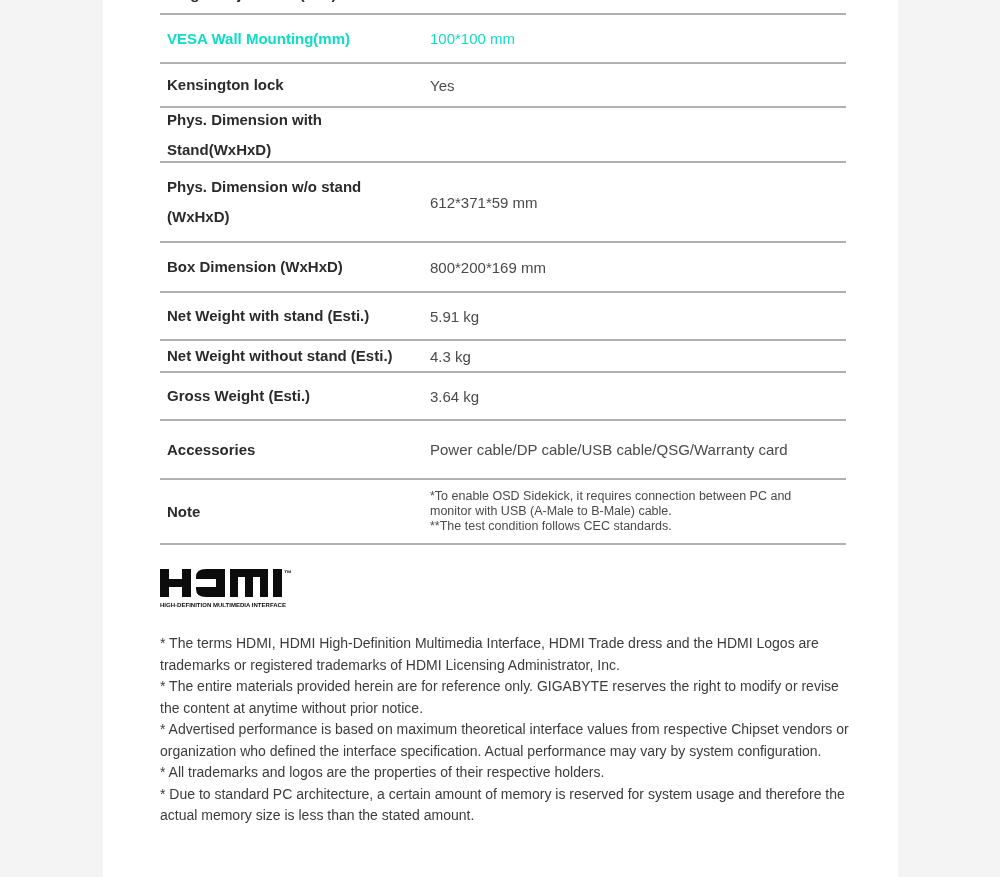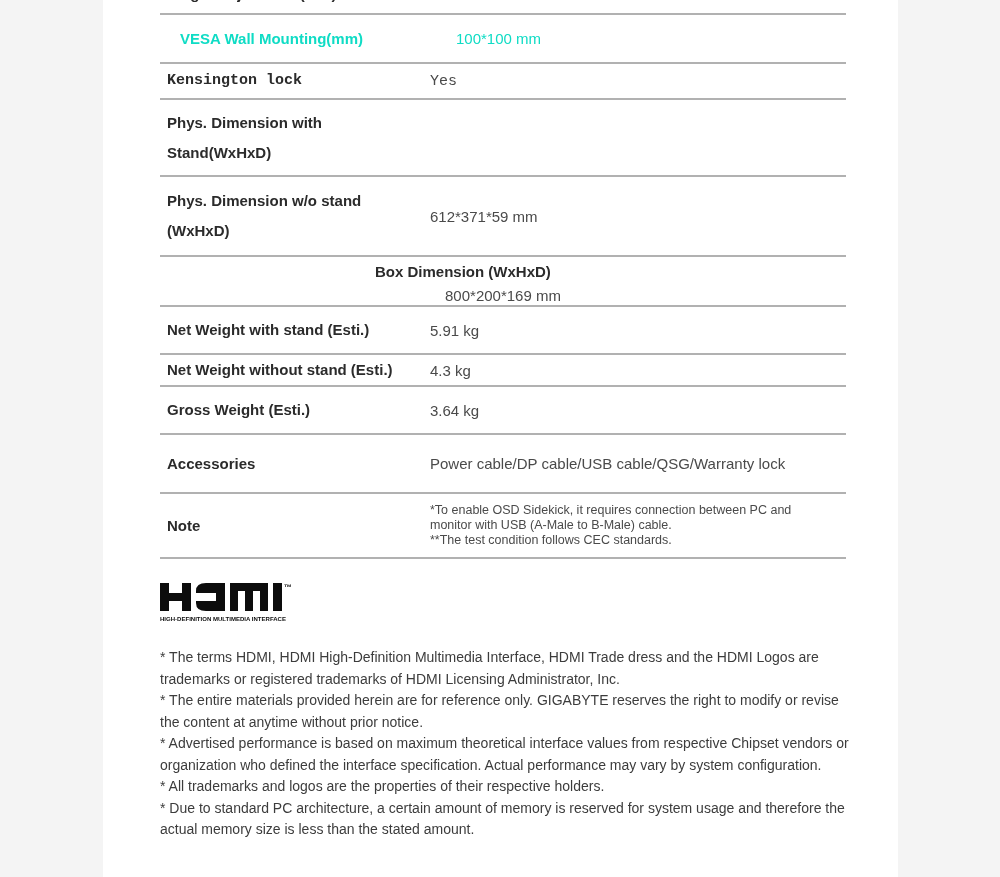--- a/index.html
+++ b/index.html
@@ -28,24 +28,24 @@
     margin-left:57px;
     width:686px;
   }
   .spec-row{
     display:flex;
     align-items:center;
     border-bottom:2px solid var(--divider);
   }
   .spec-row:nth-child(1){height:15px;position:relative;overflow:hidden;}
   .spec-row:nth-child(2){height:49px;}
-  .spec-row:nth-child(3){height:36px;font-family:Liberation Mono, monospace;}
-  .spec-row:nth-child(4){height:77px;}
+  .spec-row:nth-child(3){height:44px;}
+  .spec-row:nth-child(4){height:55px;}
   .spec-row:nth-child(5){height:80px;}
-  .spec-row:nth-child(6){height:50px;flex-direction:column;}
+  .spec-row:nth-child(6){height:50px;}
   .spec-row:nth-child(7){height:48px;}
   .spec-row:nth-child(8){height:32px;}
   .spec-row:nth-child(9){height:48px;}
   .spec-row:nth-child(10){height:59px;}
   .spec-row:nth-child(11){height:65px;}
   .spec-label{
     width:270px;
     padding-left:7px;
     flex-shrink:0;
     font-size:15px;
@@ -54,21 +54,21 @@
     color:var(--label-text);
     white-space:pre-line;
   }
   .spec-value{
     flex:1;
     font-size:15px;
     color:var(--value-text);
     white-space:pre-line;
   }
   .spec-row.accent .spec-label,
-  .spec-row.accent .spec-value{color:var(--accent);margin-left:13px;}
+  .spec-row.accent .spec-value{color:var(--accent);}
   .spec-row.small-value .spec-value{font-size:12.5px;line-height:15px;}
   .spec-row.cutoff .spec-label{
     position:absolute;
     left:0;
     top:-16px;
     line-height:20px;
     white-space:nowrap;
   }
   
   .hdmi-block{
@@ -125,21 +125,21 @@
       <div class="spec-row">
       <div class="spec-label">Net Weight without stand (Esti.)</div>
       <div class="spec-value">4.3 kg</div>
     </div>
       <div class="spec-row">
       <div class="spec-label">Gross Weight (Esti.)</div>
       <div class="spec-value">3.64 kg</div>
     </div>
       <div class="spec-row">
       <div class="spec-label">Accessories</div>
-      <div class="spec-value">Power cable/DP cable/USB cable/QSG/Warranty lock</div>
+      <div class="spec-value">Power cable/DP cable/USB cable/QSG/Warranty card</div>
     </div>
       <div class="spec-row small-value">
       <div class="spec-label">Note</div>
       <div class="spec-value">*To enable OSD Sidekick, it requires connection between PC and
 monitor with USB (A-Male to B-Male) cable.
 **The test condition follows CEC standards.</div>
     </div>
     </div>
 
   <div class="hdmi-block">

